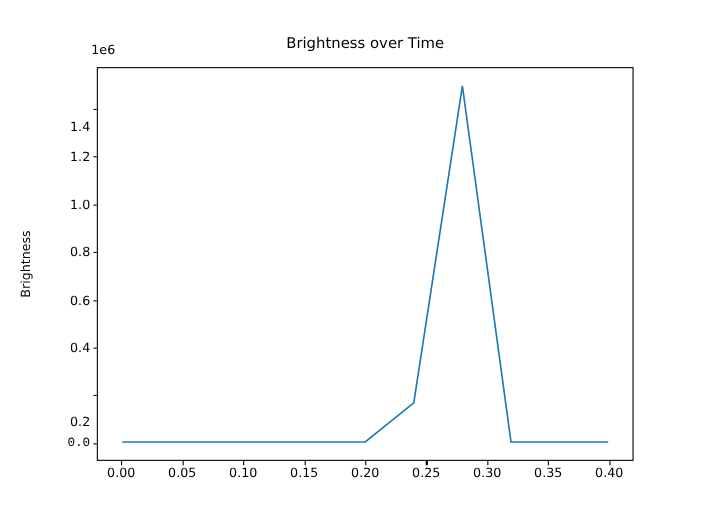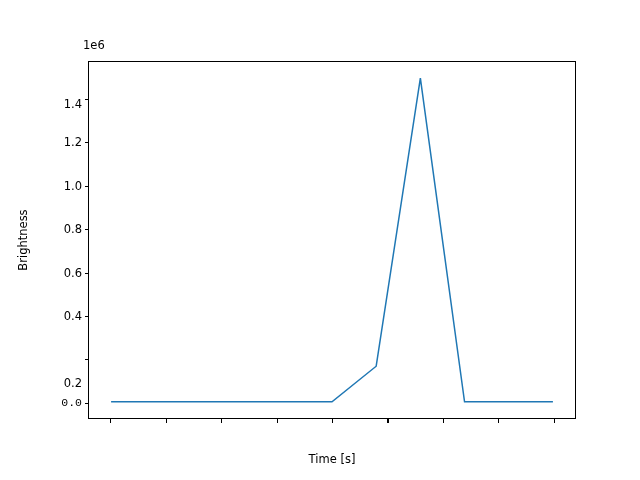--- a/index.html
+++ b/index.html
@@ -150,58 +150,69 @@
     white-space: nowrap;
     transform-origin: 0 0;
     transform: rotate(-90deg) translate(-358px, 12px);
   }
 </style>
 </head>
 <body>
 
 <div id="figure">
 
+  <div id="chart-title">Brightness over Time</div>
 
   <div id="y-offset-text">1e6</div>
 
   <div id="ytick-labels">
       <div class="ytick-label" style="top: 341.727px; font-family: Liberation Mono, monospace;">0.0</div>
       <div class="ytick-label" style="top: 298.333px; margin-top: 24px;">0.2</div>
       <div class="ytick-label" style="top: 254.939px;">0.4</div>
       <div class="ytick-label" style="top: 211.545px; margin-left: 32px;">0.6</div>
       <div class="ytick-label" style="top: 168.152px;">0.8</div>
       <div class="ytick-label" style="top: 124.758px; text-align: center;">1.0</div>
       <div class="ytick-label" style="top: 81.3636px;">1.2</div>
-      <div class="ytick-label" style="top: 43px;">1.4</div>
+      <div class="ytick-label" style="top: 54px;">1.4</div>
     </div>
   <div id="ytick-marks">
       <div class="ytick-mark" style="top: 341.727px;"></div>
       <div class="ytick-mark" style="top: 298.333px;"></div>
       <div class="ytick-mark" style="top: 254.939px;"></div>
       <div class="ytick-mark" style="top: 211.545px;"></div>
       <div class="ytick-mark" style="top: 168.152px;"></div>
       <div class="ytick-mark" style="top: 124.758px;"></div>
       <div class="ytick-mark" style="top: 81.3636px;"></div>
       <div class="ytick-mark" style="top: 37.9697px;"></div>
     </div>
 
+  <div id="xtick-labels">
+      <div class="xtick-label" style="left: 22.1818px;">0.00</div>
+      <div class="xtick-label" style="left: 77.6364px;">0.05</div>
+      <div class="xtick-label" style="left: 133.091px;">0.10</div>
+      <div class="xtick-label" style="left: 188.545px;">0.15</div>
+      <div class="xtick-label" style="left: 244px;">0.20</div>
+      <div class="xtick-label" style="left: 299.455px;">0.25</div>
+      <div class="xtick-label" style="left: 354.909px;">0.30</div>
+      <div class="xtick-label" style="left: 410.364px;">0.35</div>
+      <div class="xtick-label" style="left: 465.818px;">0.40</div>
+    </div>
   <div id="xtick-marks">
       <div class="xtick-mark" style="left: 22.1818px;"></div>
       <div class="xtick-mark" style="left: 77.6364px;"></div>
       <div class="xtick-mark" style="left: 133.091px;"></div>
       <div class="xtick-mark" style="left: 188.545px;"></div>
       <div class="xtick-mark" style="left: 244px;"></div>
       <div class="xtick-mark" style="left: 299.455px;"></div>
       <div class="xtick-mark" style="left: 354.909px;"></div>
       <div class="xtick-mark" style="left: 410.364px;"></div>
       <div class="xtick-mark" style="left: 465.818px;"></div>
     </div>
 
   <div id="axes">
     <svg id="plot-svg" viewBox="0 0 488 358" preserveAspectRatio="none">
       <polyline id="data-line" fill="none" stroke="#1f77b4" stroke-width="1.5" stroke-linejoin="miter" stroke-linecap="butt" points="22.18,341.73 66.55,341.73 110.91,341.73 155.27,341.73 199.64,341.73 244.00,341.73 288.36,305.93 332.73,16.27 377.09,341.73 421.45,341.73 465.82,341.73"></polyline>
     </svg>
   </div>
 
-  <div id="xlabel">Time [s]</div>
   <div id="ylabel">Brightness</div>
 
 </div>
 
 </body></html>

